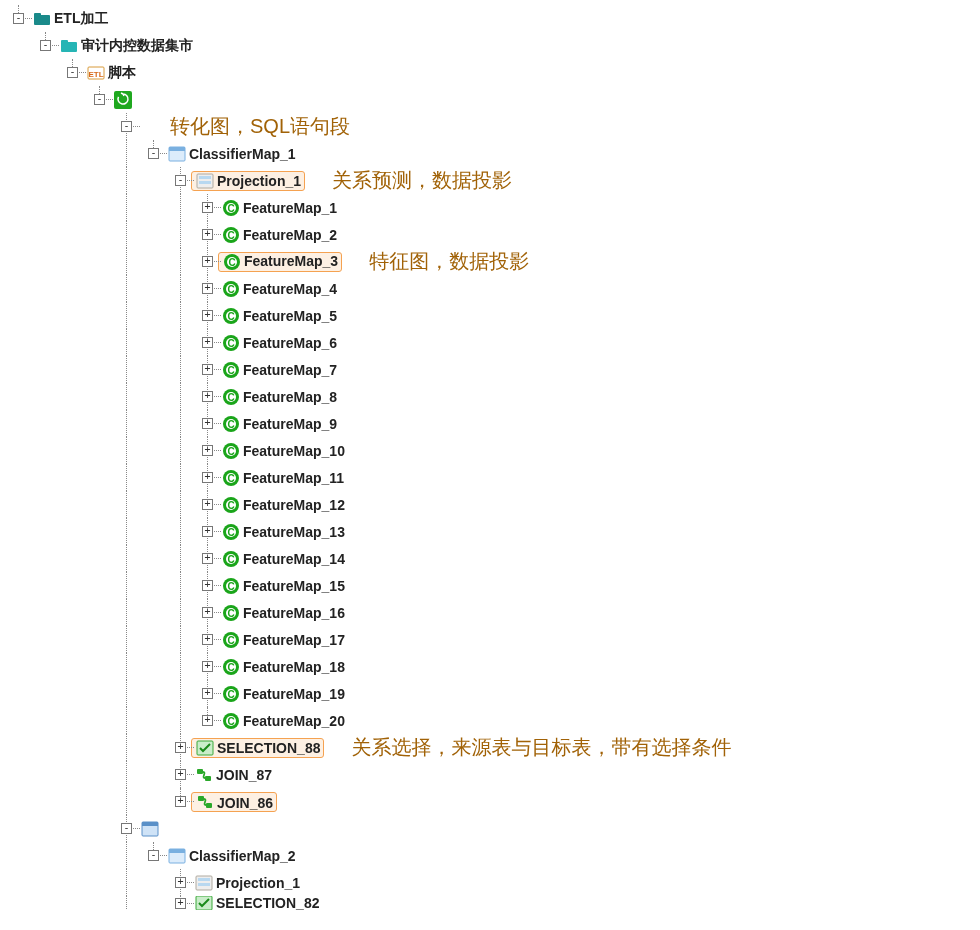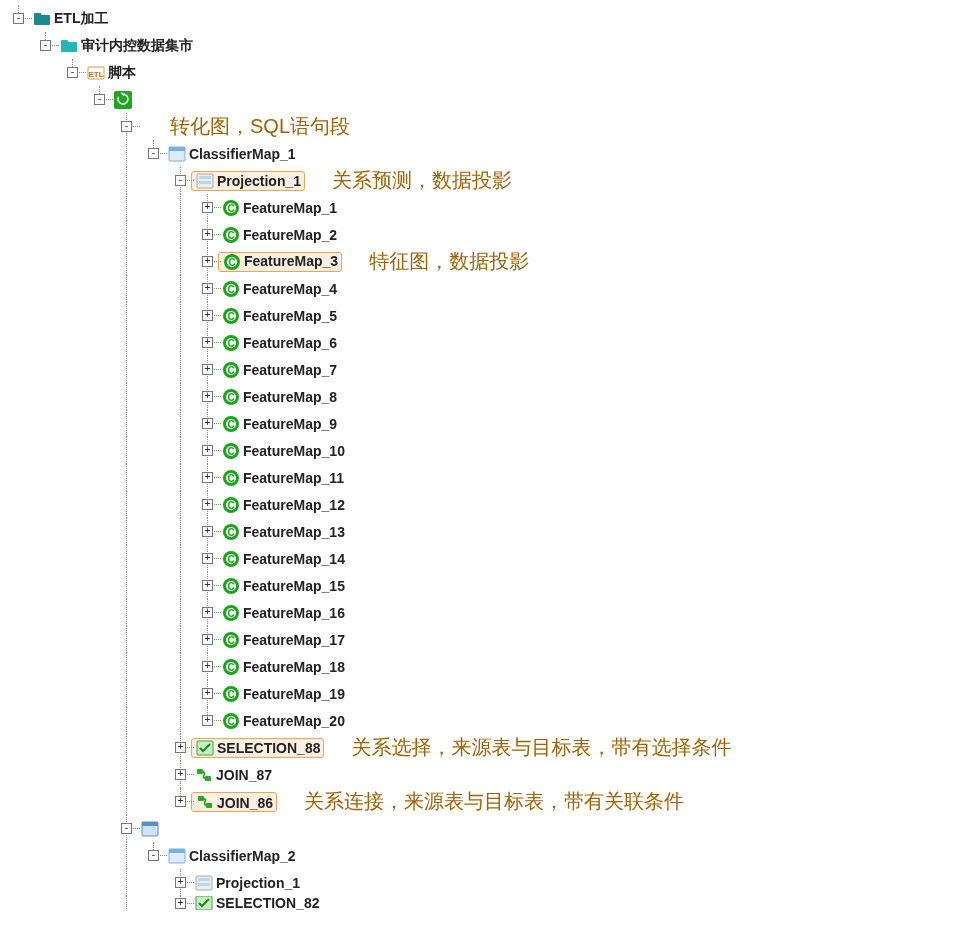--- a/index.html
+++ b/index.html
@@ -746,21 +746,20 @@
         </div>
       </div>
  <span class="hl" style="display:flex;align-items:flex-end">
    <div class="icon">
           <svg width="18" height="18">
             <use href="#ic-join"></use>
           </svg>
         </div>
    <span class="label">JOIN_86</span>
  </span>
- <span class="note">关系连接，来源表与目标表，带有关联条件</span>
 </div>
 
 <div class="row">
  <div class="lines">
         <div class="cell e"></div>
         <div class="cell e"></div>
         <div class="cell e"></div>
         <div class="cell e"></div>
         <div class="cell b">
           <div class="tog minus"></div>

